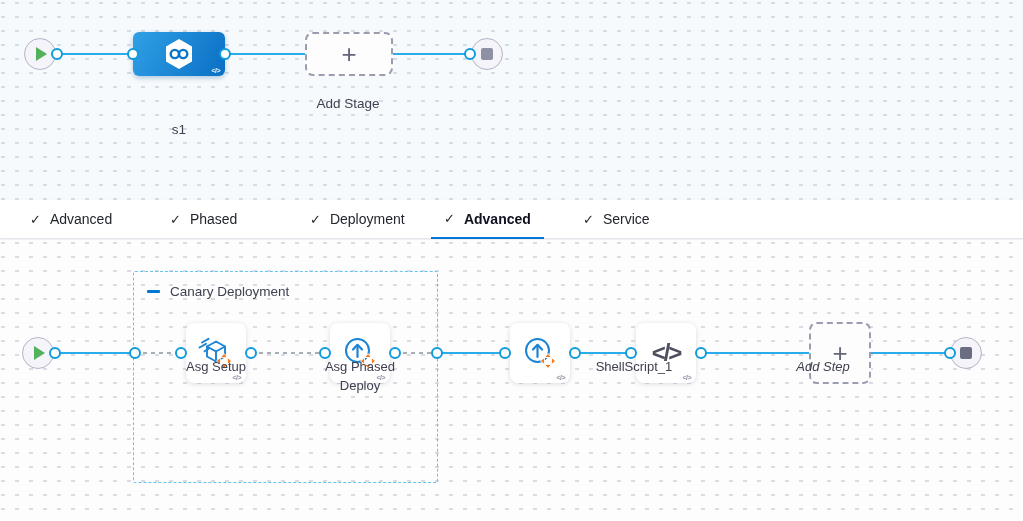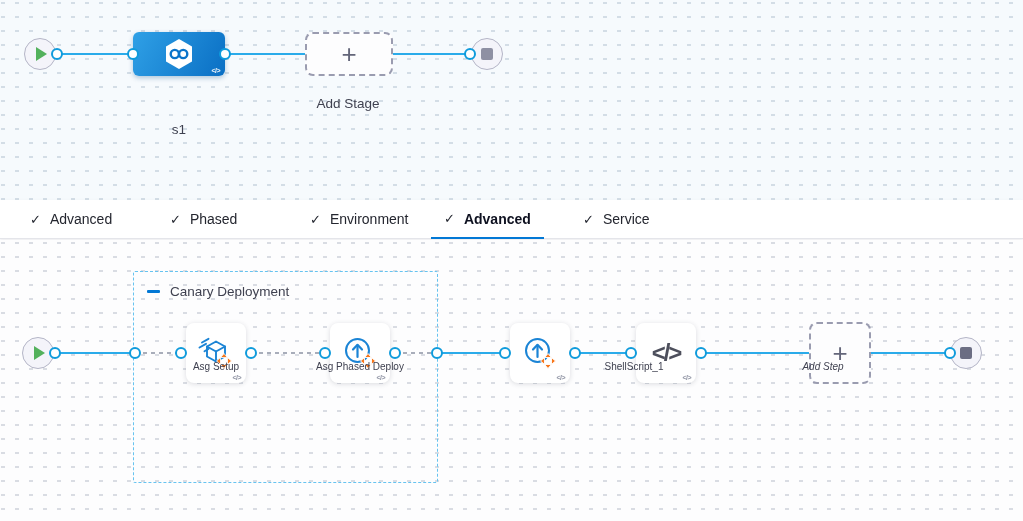--- a/index.html
+++ b/index.html
@@ -91,21 +91,21 @@
   .step-card {
     position:absolute; top:83px; width:60px; height:60px; background:#fff;
     border-radius:8px; box-shadow:0 1px 5px rgba(40,41,61,.16);
     display:flex; align-items:center; justify-content:center; cursor:pointer;
   }
   .step-card .code-badge { color:#8f93a3; }
   .shell-glyph {
     font-size:24px; font-weight:700; color:#4d4f5c; letter-spacing:-2px;
   }
   .step-label {
-    position:absolute; top:117px; width:104px; text-align:center; font-size:10px;
+    position:absolute; top:117px; width:104px; text-align:center; font-size:13px;
     color:#3f4150; line-height:19px; overflow-wrap:anywhere;
   }
 </style>
 </head>
 <body>
 
 <div id="app">
 
   <div id="stage-canvas">
     <div class="hline" style="left:57px; top:53px; width:413px;"></div>
@@ -145,21 +145,21 @@
     <div class="tab tab0">
       <span class="check">✓</span>
       <span>Advanced</span>
     </div>
     <div class="tab tab1">
       <span class="check">✓</span>
       <span>Phased</span>
     </div>
     <div class="tab tab2">
       <span class="check">✓</span>
-      <span>Environment</span>
+      <span>Deployment</span>
     </div>
     <div class="tab tab3">
       <span class="check">✓</span>
       <span>Advanced</span>
     </div>
     <div class="tab tab4">
       <span class="check">✓</span>
       <span>Service</span>
     </div>
   </div>

